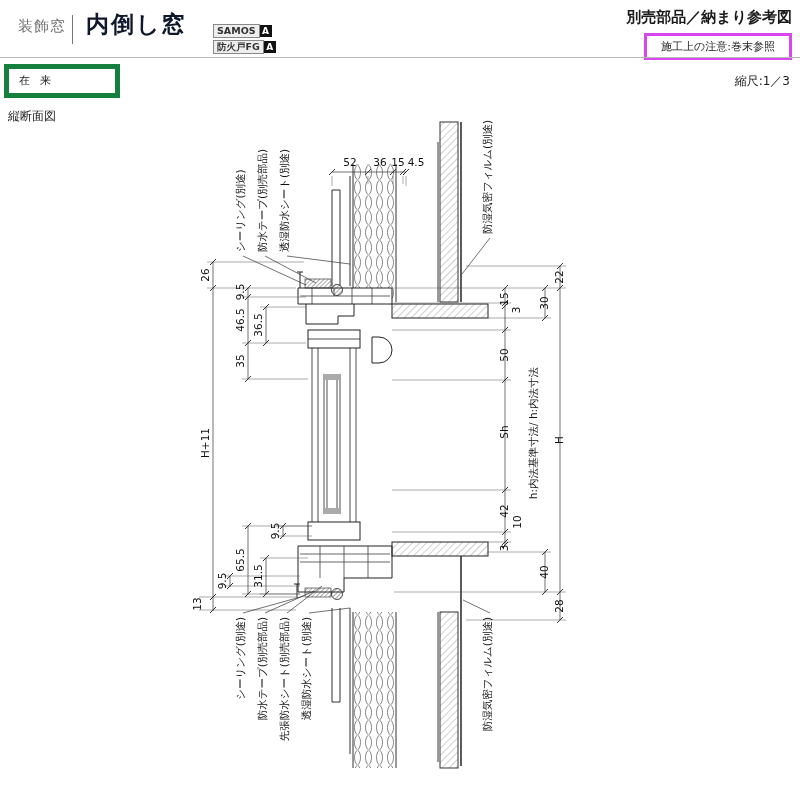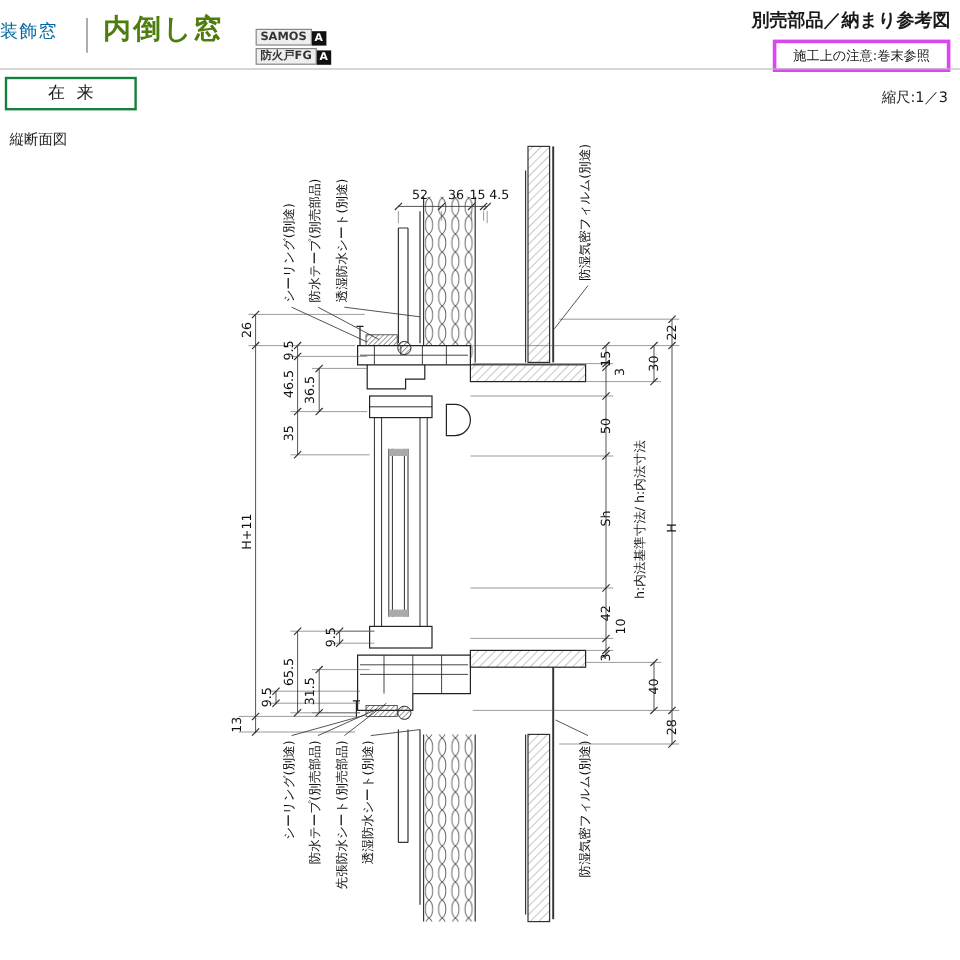--- a/index.html
+++ b/index.html
@@ -1,33 +1,33 @@
 <!DOCTYPE html>
 <html><head>
 <meta charset="utf-8">
 <style>
   html,body { margin:0; padding:0; background:#fff; }
   body { width:800px; height:800px; position:relative; overflow:hidden;
          font-family:"DejaVu Sans","Liberation Sans",sans-serif; color:#1a1a1a; }
   .abs { position:absolute; }
-  .cat { left:0; top:17px; font-size:15px; color:#0369a1; letter-spacing:1px; }
+  .cat { left:18px; top:17px; font-size:15px; color:#737373; letter-spacing:1px; }
   .vbar { left:72px; top:15px; width:1px; height:29px; background:#777; }
-  .ttl { left:86px; top:9px; font-size:23px; font-weight:bold; letter-spacing:2px; color:#4d7c0f; }
+  .ttl { left:86px; top:9px; font-size:23px; font-weight:bold; letter-spacing:2px; color:#0f172a; }
   .badges { left:213px; top:24px; }
-  .brow { display:flex; align-items:flex-end; margin-bottom:2px; height:14px; }
+  .brow { display:flex; align-items:center; margin-bottom:2px; height:14px; }
   .bname { border:1px solid #888; background:#eee; font-size:9.5px; font-weight:bold;
            padding:0 3px; line-height:12px; color:#333; white-space:nowrap; }
   .bmark { background:#111; color:#fff; font-size:9px; font-weight:bold; width:12px; height:12px;
            line-height:12px; text-align:center; display:inline-block; }
   .rtitle { right:8px; top:8px; font-size:15px; font-weight:bold; }
   .notebox { right:8px; top:33px; border:3px solid #d946ef; font-size:11px; padding:3px 14px; }
   .scale { right:10px; top:73px; font-size:12px; }
   .rule { left:0; top:57px; width:800px; height:1px; background:#bbb; }
-  .zairai { left:4px; top:64px; width:106px; height:24px; border:2px solid #15803d; text-align:center;
-            line-height:24px; font-size:14px; letter-spacing:10px; text-indent:10px; }
+  .zairai { left:4px; top:64px; width:106px; height:24px; border:5px solid #15803d; 
+            line-height:24px; font-size:11px; letter-spacing:10px; text-indent:10px; }
   .viewlabel { left:8px; top:108px; font-size:12px; font-weight:400; }
   svg.draw { position:absolute; left:0; top:0; }
   svg text { font-family:"DejaVu Sans","Liberation Sans",sans-serif; }
   .dim-t { font-size:10.5px; fill:#111; }
   .callout-t { font-size:10.5px; fill:#111; }
 </style>
 </head>
 <body>
 
 <div>

